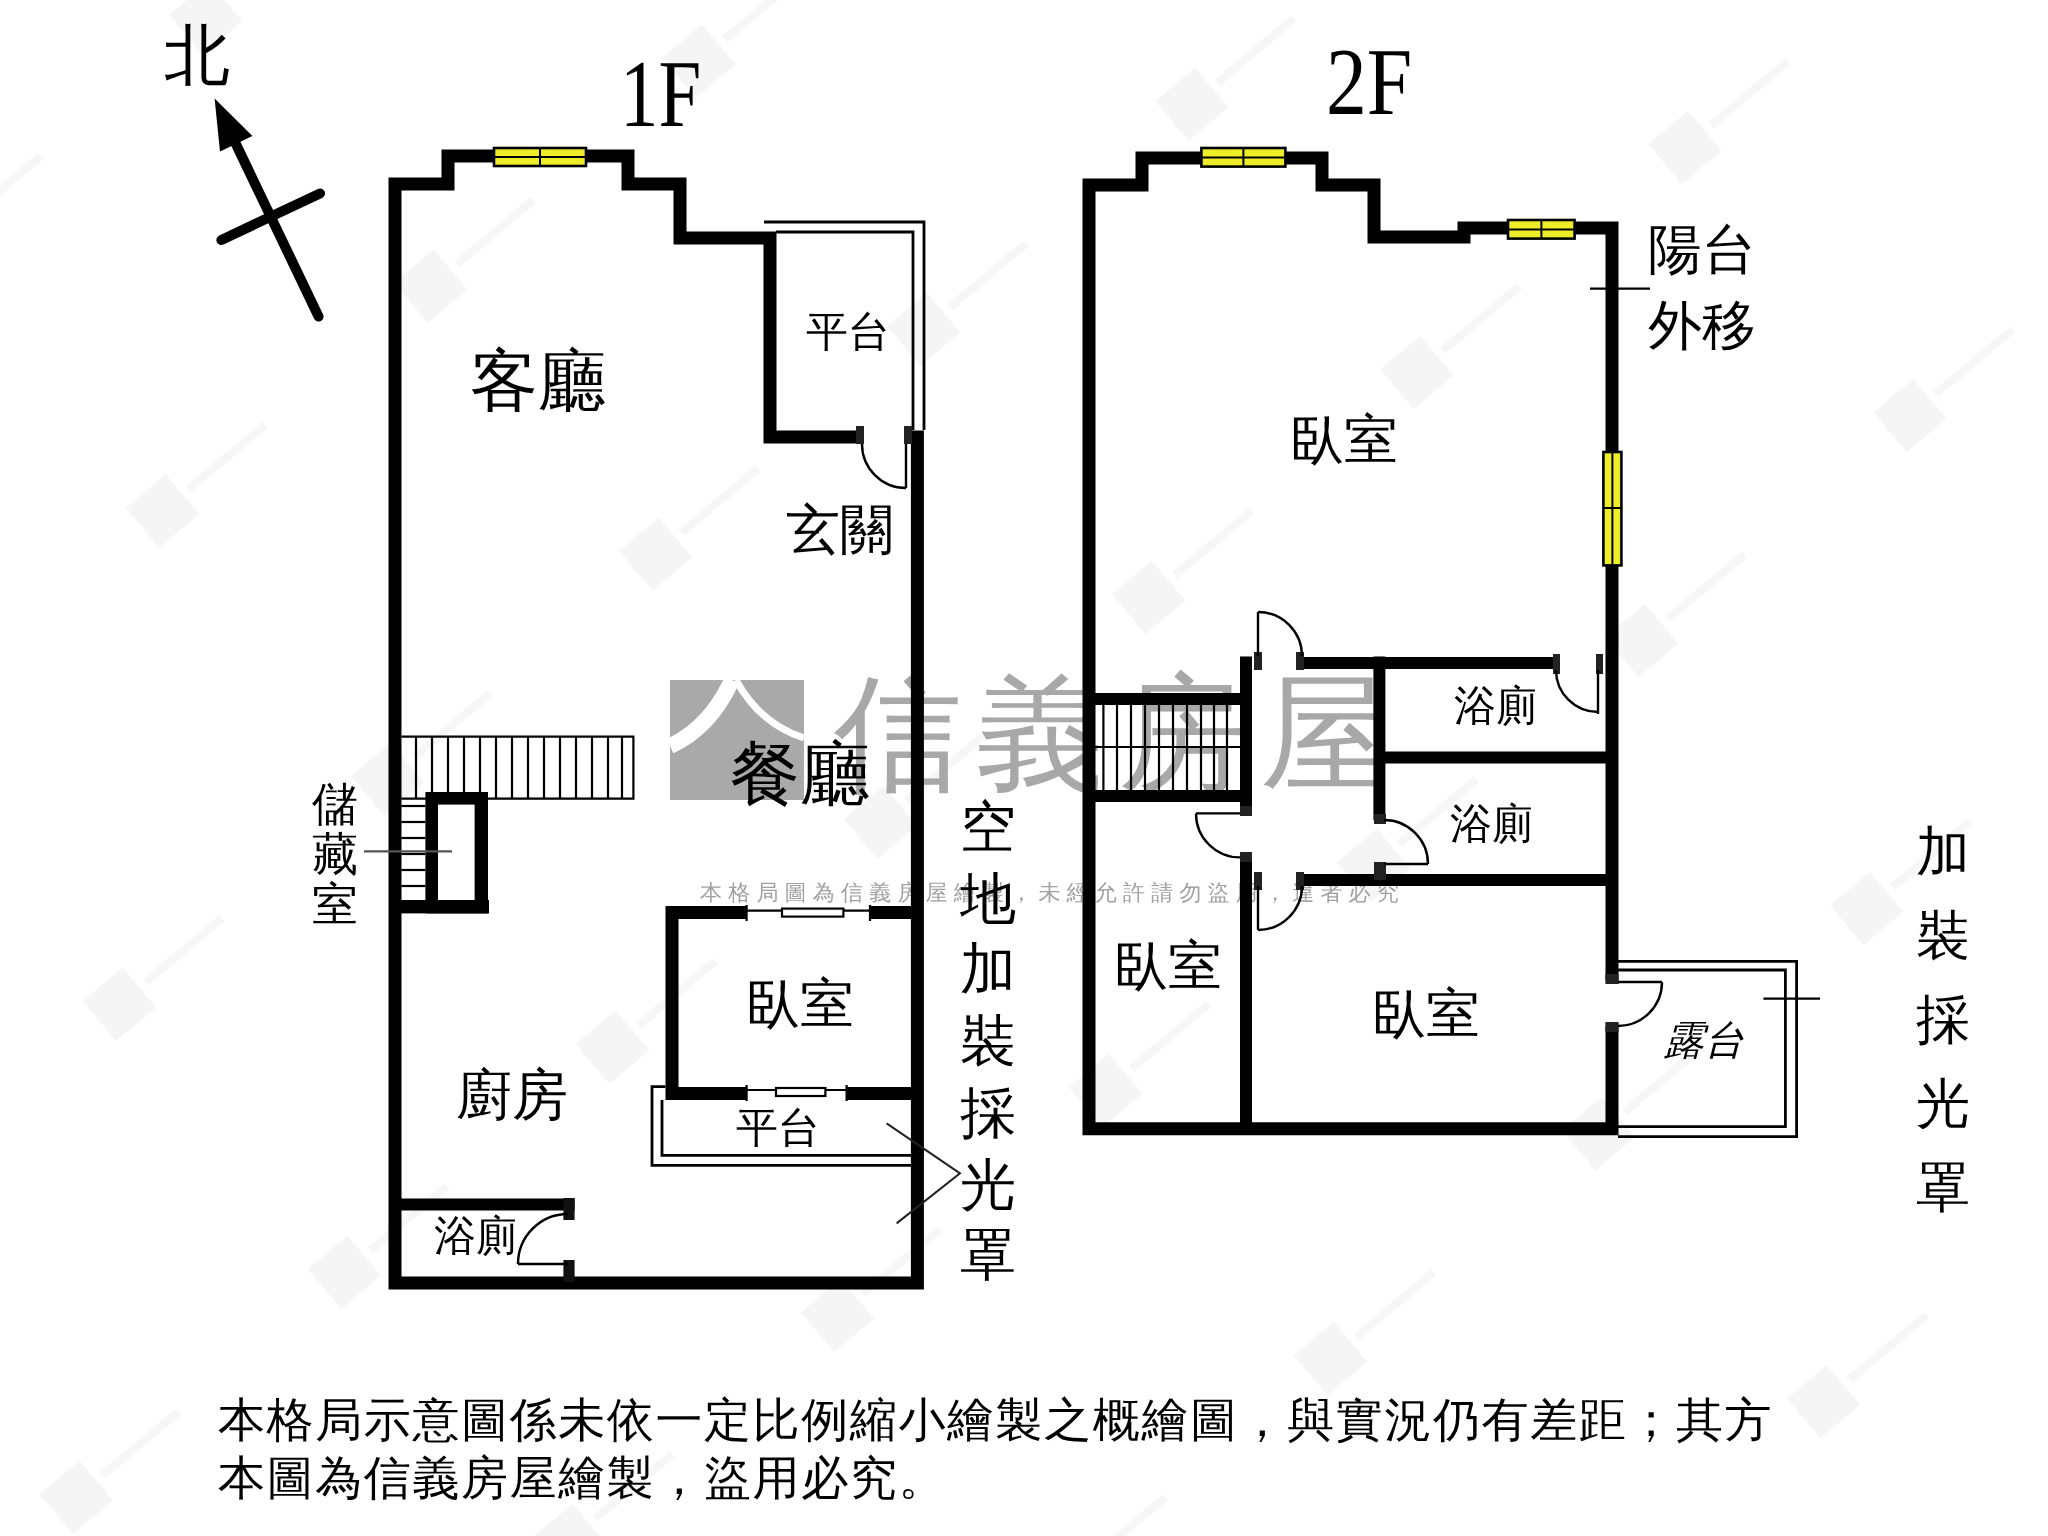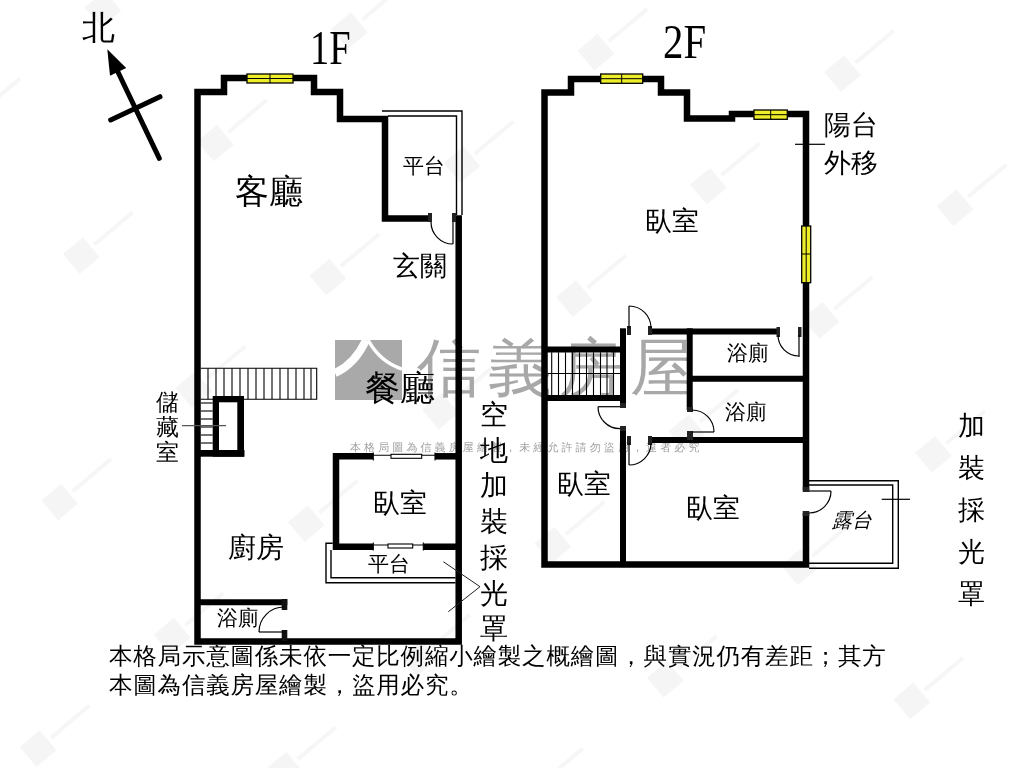--- a/index.html
+++ b/index.html
@@ -31,21 +31,21 @@
   .vert {
     position: absolute; width: 1.2em; text-align: left; color: #000;
     word-break: break-all; white-space: normal; font-family: Liberation Serif, serif;
   }
   .title {
     position: absolute; line-height: 1; color: #000; white-space: nowrap;
     font-family: "Liberation Serif", serif; transform-origin: left top;
   }
 
   .disclaimer {
-    position: absolute; left: 109px; top: 642px; font-size: 23.5px; line-height: 28.5px;
+    position: absolute; left: 109px; top: 696px; font-size: 23.5px; line-height: 28.5px;
     letter-spacing: 0.8px; color: #000; white-space: nowrap;
     font-family: "DejaVu Sans", sans-serif;
   }
   .disclaimer div { height: 28.5px; }
 </style>
 </head>
 <body>
 
 <svg class="layer" width="1024" height="768" viewBox="0 0 1024 768">
   <defs>

